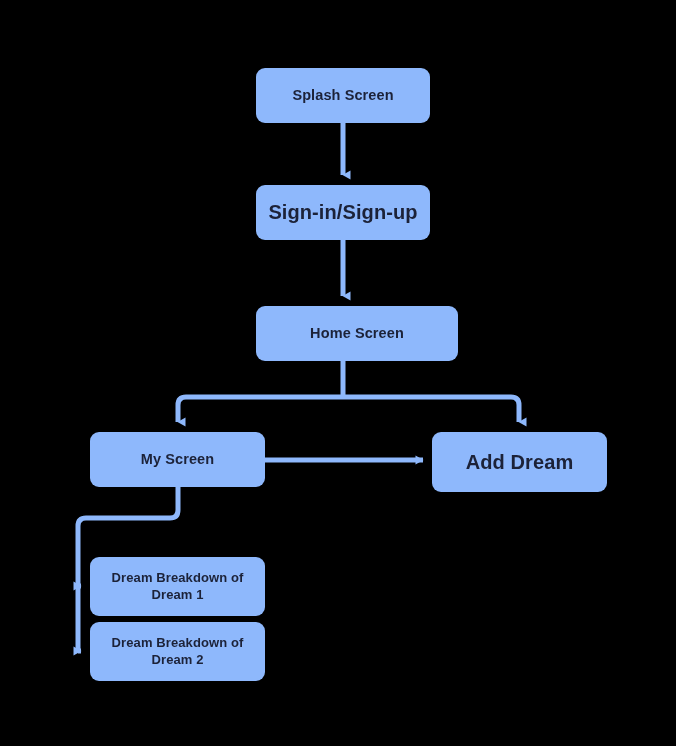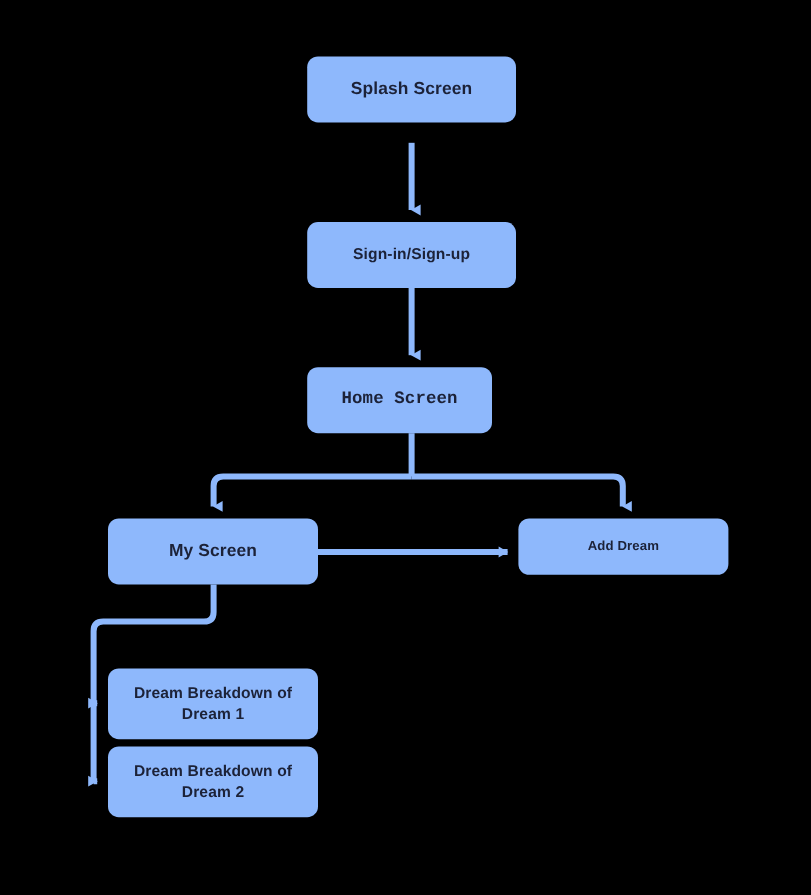--- a/index.html
+++ b/index.html
@@ -34,25 +34,25 @@
     color: #1C2238;
     font-weight: bold;
     letter-spacing: 0.1px;
     z-index: 3;
   }
   .node-label {
     display: block;
     line-height: 1.25;
     white-space: pre-line;
   }
-  .n-splash  { left: 256px; top: 47px;  width: 174px; height: 55px; font-size: 14.5px; }
-  .n-signin  { left: 256px; top: 185px; width: 174px; height: 55px; font-size: 13px; }
-  .n-home    { left: 256px; top: 306px; width: 154px; height: 55px; font-size: 14.5px; font-family: Liberation Mono, monospace; }
+  .n-splash  { left: 256px; top: 68px;  width: 174px; height: 55px; font-size: 14.5px; }
+  .n-signin  { left: 256px; top: 185px; width: 174px; height: 55px; font-size: 20px; }
+  .n-home    { left: 256px; top: 306px; width: 202px; height: 55px; font-size: 14.5px; }
   .n-journal { left: 90px;  top: 432px; width: 175px; height: 55px; font-size: 14.5px; }
-  .n-add     { left: 432px; top: 432px; width: 175px; height: 47px; font-size: 11px; }
+  .n-add     { left: 432px; top: 432px; width: 175px; height: 60px; font-size: 20px; }
   .n-bd1     { left: 90px;  top: 557px; width: 175px; height: 59px; font-size: 13px; }
   .n-bd2     { left: 90px;  top: 622px; width: 175px; height: 59px; font-size: 13px; }
 </style>
 </head>
 <body>
 
 <div id="canvas">
 
   <svg id="edges" viewBox="0 0 676 746" xmlns="http://www.w3.org/2000/svg">
     <defs>

